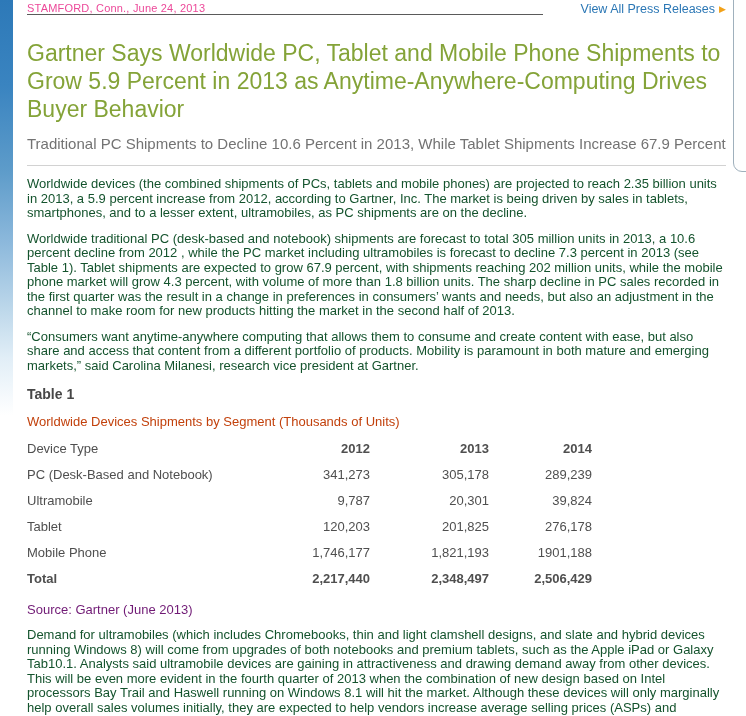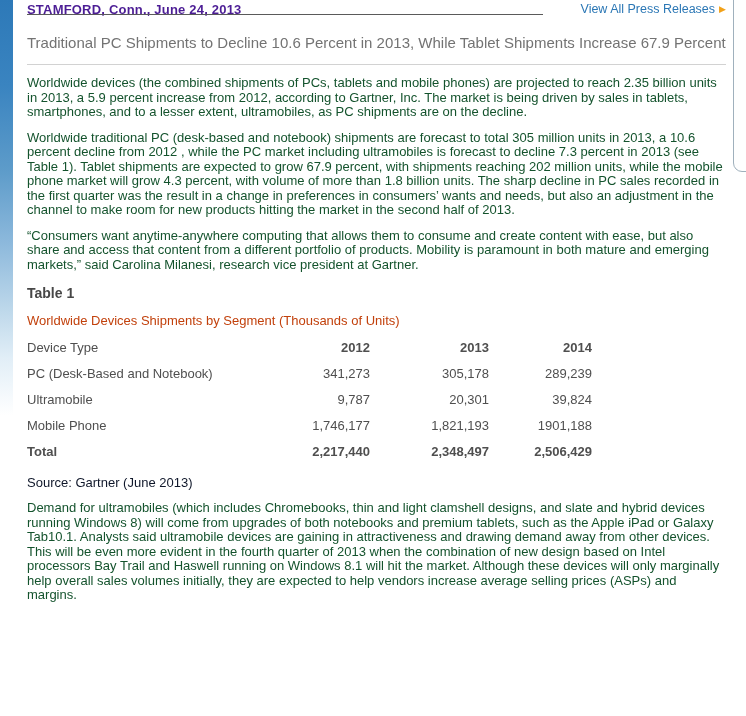--- a/index.html
+++ b/index.html
@@ -29,21 +29,21 @@
     position: absolute; left: 27px; top: 0;
     width: 699px;
   }
   .header-row {
     position: relative;
     display: flex; justify-content: space-between; align-items: flex-start;
     padding-top: 2px;
     height: 22px;
   }
   .dateline {
-    font-size: 13px; font-weight: bold; color: #4c1d95;
+    font-size: 11px; font-weight: normal; color: #ec4899;
     letter-spacing: 0.2px;
   }
   .dateline-rule {
     position: absolute; left: 0; top: 14px;
     width: 516px; height: 0;
     border-top: 1px solid #5a5a5a;
   }
   .view-all-link {
     font-size: 12.5px; color: #2b77b5; text-decoration: none;
     white-space: nowrap; cursor: pointer;
@@ -91,37 +91,38 @@
     white-space: nowrap;
   }
   table.data-table .col-device { text-align: left; width: 226px; }
   table.data-table .col-y1 { width: 117px; }
   table.data-table .col-y2 { width: 119px; }
   table.data-table .col-y3 { width: 103px; }
   table.data-table thead th.year { font-weight: bold; }
   table.data-table tr.total-row td { font-weight: bold; }
   .source-line {
     margin-top: 10px;
-    font-size: 13px; color: #0f172a;
+    font-size: 13px; color: #701a75;
   }
 </style>
 </head>
 <body>
 
 <div class="left-gradient-bar"></div>
 <div class="right-panel-corner"></div>
 
 <div class="content">
 
   <div class="header-row">
     <span class="dateline">STAMFORD, Conn., June 24, 2013</span>
     <span class="dateline-rule"></span>
     <a class="view-all-link"><span>View All Press Releases</span><span class="arrow-glyph">▶</span></a>
   </div>
 
+  <h1 class="page-title">Gartner Says Worldwide PC, Tablet and Mobile Phone Shipments to Grow 5.9 Percent in 2013 as Anytime-Anywhere-Computing Drives Buyer Behavior</h1>
 
   <h2 class="page-subtitle">Traditional PC Shipments to Decline 10.6 Percent in 2013, While Tablet Shipments Increase 67.9 Percent</h2>
 
   <hr class="divider">
 
   <p class="body-para">Worldwide devices (the combined shipments of PCs, tablets and mobile phones) are projected to reach 2.35 billion units in 2013, a 5.9 percent increase from 2012, according to Gartner, Inc. The market is being driven by sales in tablets, smartphones, and to a lesser extent, ultramobiles, as PC shipments are on the decline.</p>
 
   <p class="body-para">Worldwide traditional PC (desk-based and notebook) shipments are forecast to total 305 million units in 2013, a 10.6 percent decline from 2012 , while the PC market including ultramobiles is forecast to decline 7.3 percent in 2013 (see Table 1). Tablet shipments are expected to grow 67.9 percent, with shipments reaching 202 million units, while the mobile phone market will grow 4.3 percent, with volume of more than 1.8 billion units. The sharp decline in PC sales recorded in the first quarter was the result in a change in preferences in consumers’ wants and needs, but also an adjustment in the channel to make room for new products hitting the market in the second half of 2013.</p>
 
   <p class="body-para">“Consumers want anytime-anywhere computing that allows them to consume and create content with ease, but also share and access that content from a different portfolio of products. Mobility is paramount in both mature and emerging markets,” said Carolina Milanesi, research vice president at Gartner.</p>
@@ -146,20 +147,26 @@
         <td class="col-y2">305,178</td>
         <td class="col-y3">289,239</td>
       </tr>
       <tr>
         <td class="col-device">Ultramobile</td>
         <td class="col-y1">9,787</td>
         <td class="col-y2">20,301</td>
         <td class="col-y3">39,824</td>
       </tr>
       <tr>
+        <td class="col-device">Tablet</td>
+        <td class="col-y1">120,203</td>
+        <td class="col-y2">201,825</td>
+        <td class="col-y3">276,178</td>
+      </tr>
+      <tr>
         <td class="col-device">Mobile Phone</td>
         <td class="col-y1">1,746,177</td>
         <td class="col-y2">1,821,193</td>
         <td class="col-y3">1901,188</td>
       </tr>
       <tr class="total-row">
         <td class="col-device">Total</td>
         <td class="col-y1">2,217,440</td>
         <td class="col-y2">2,348,497</td>
         <td class="col-y3">2,506,429</td>

